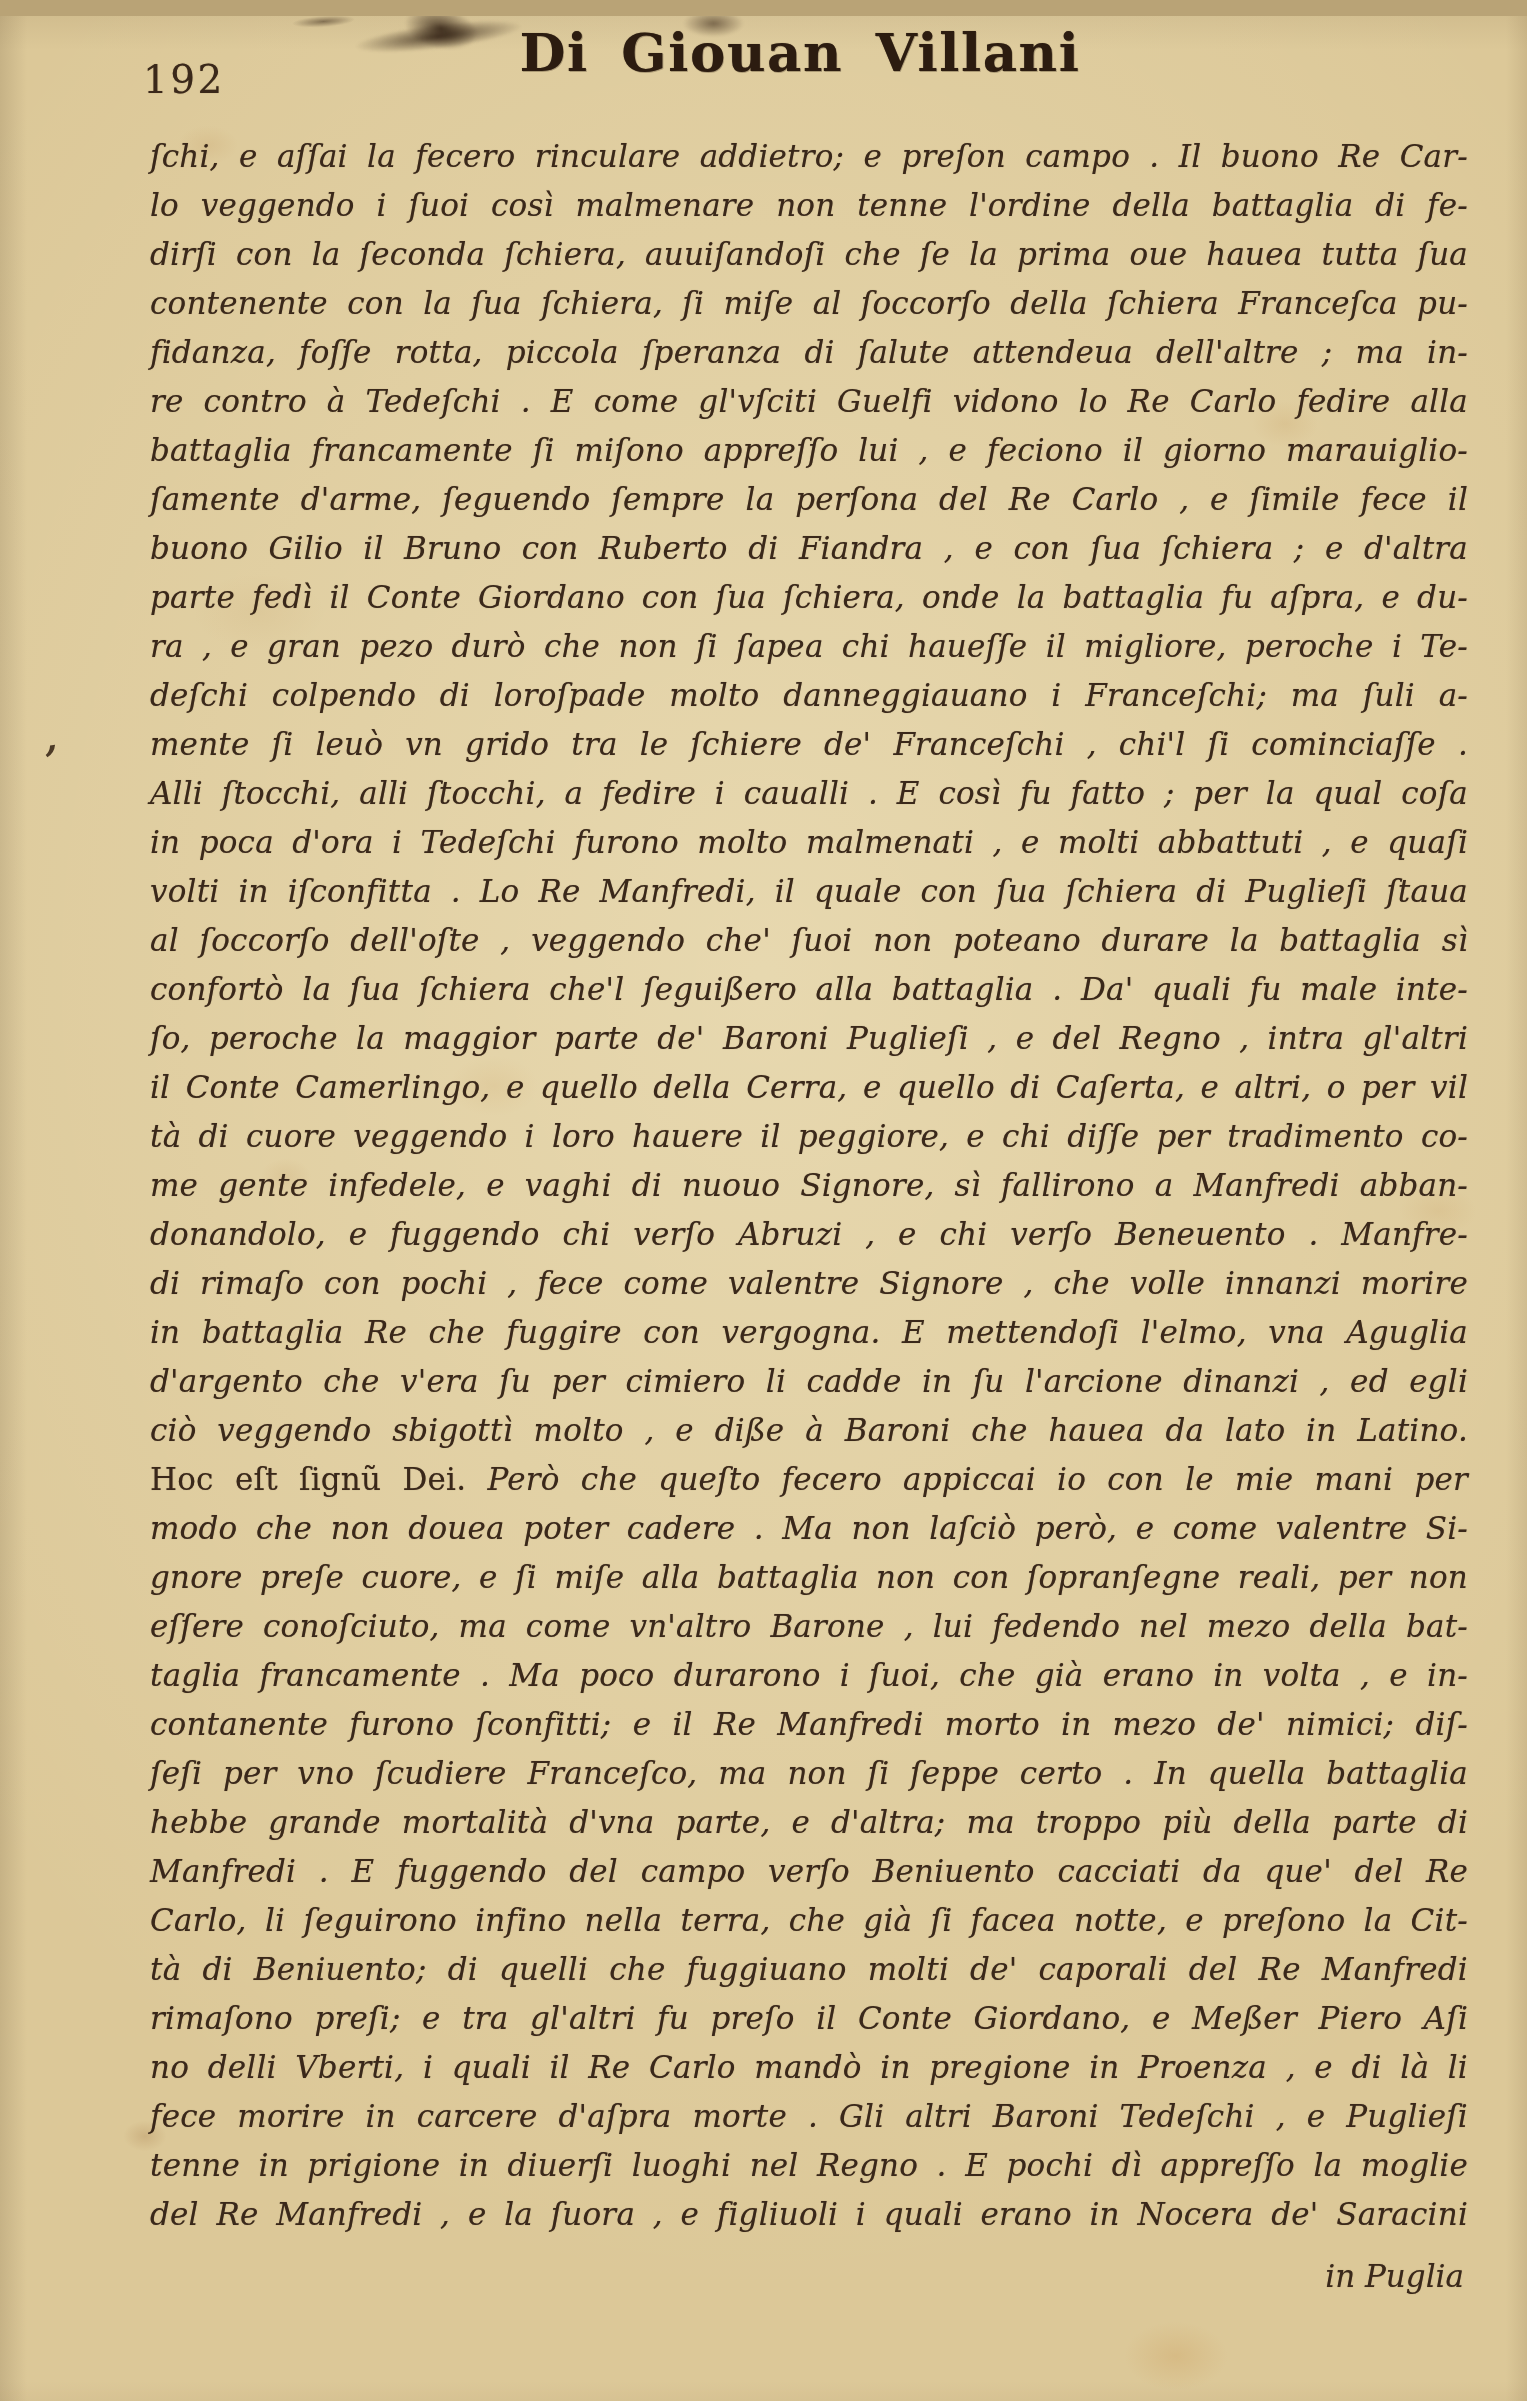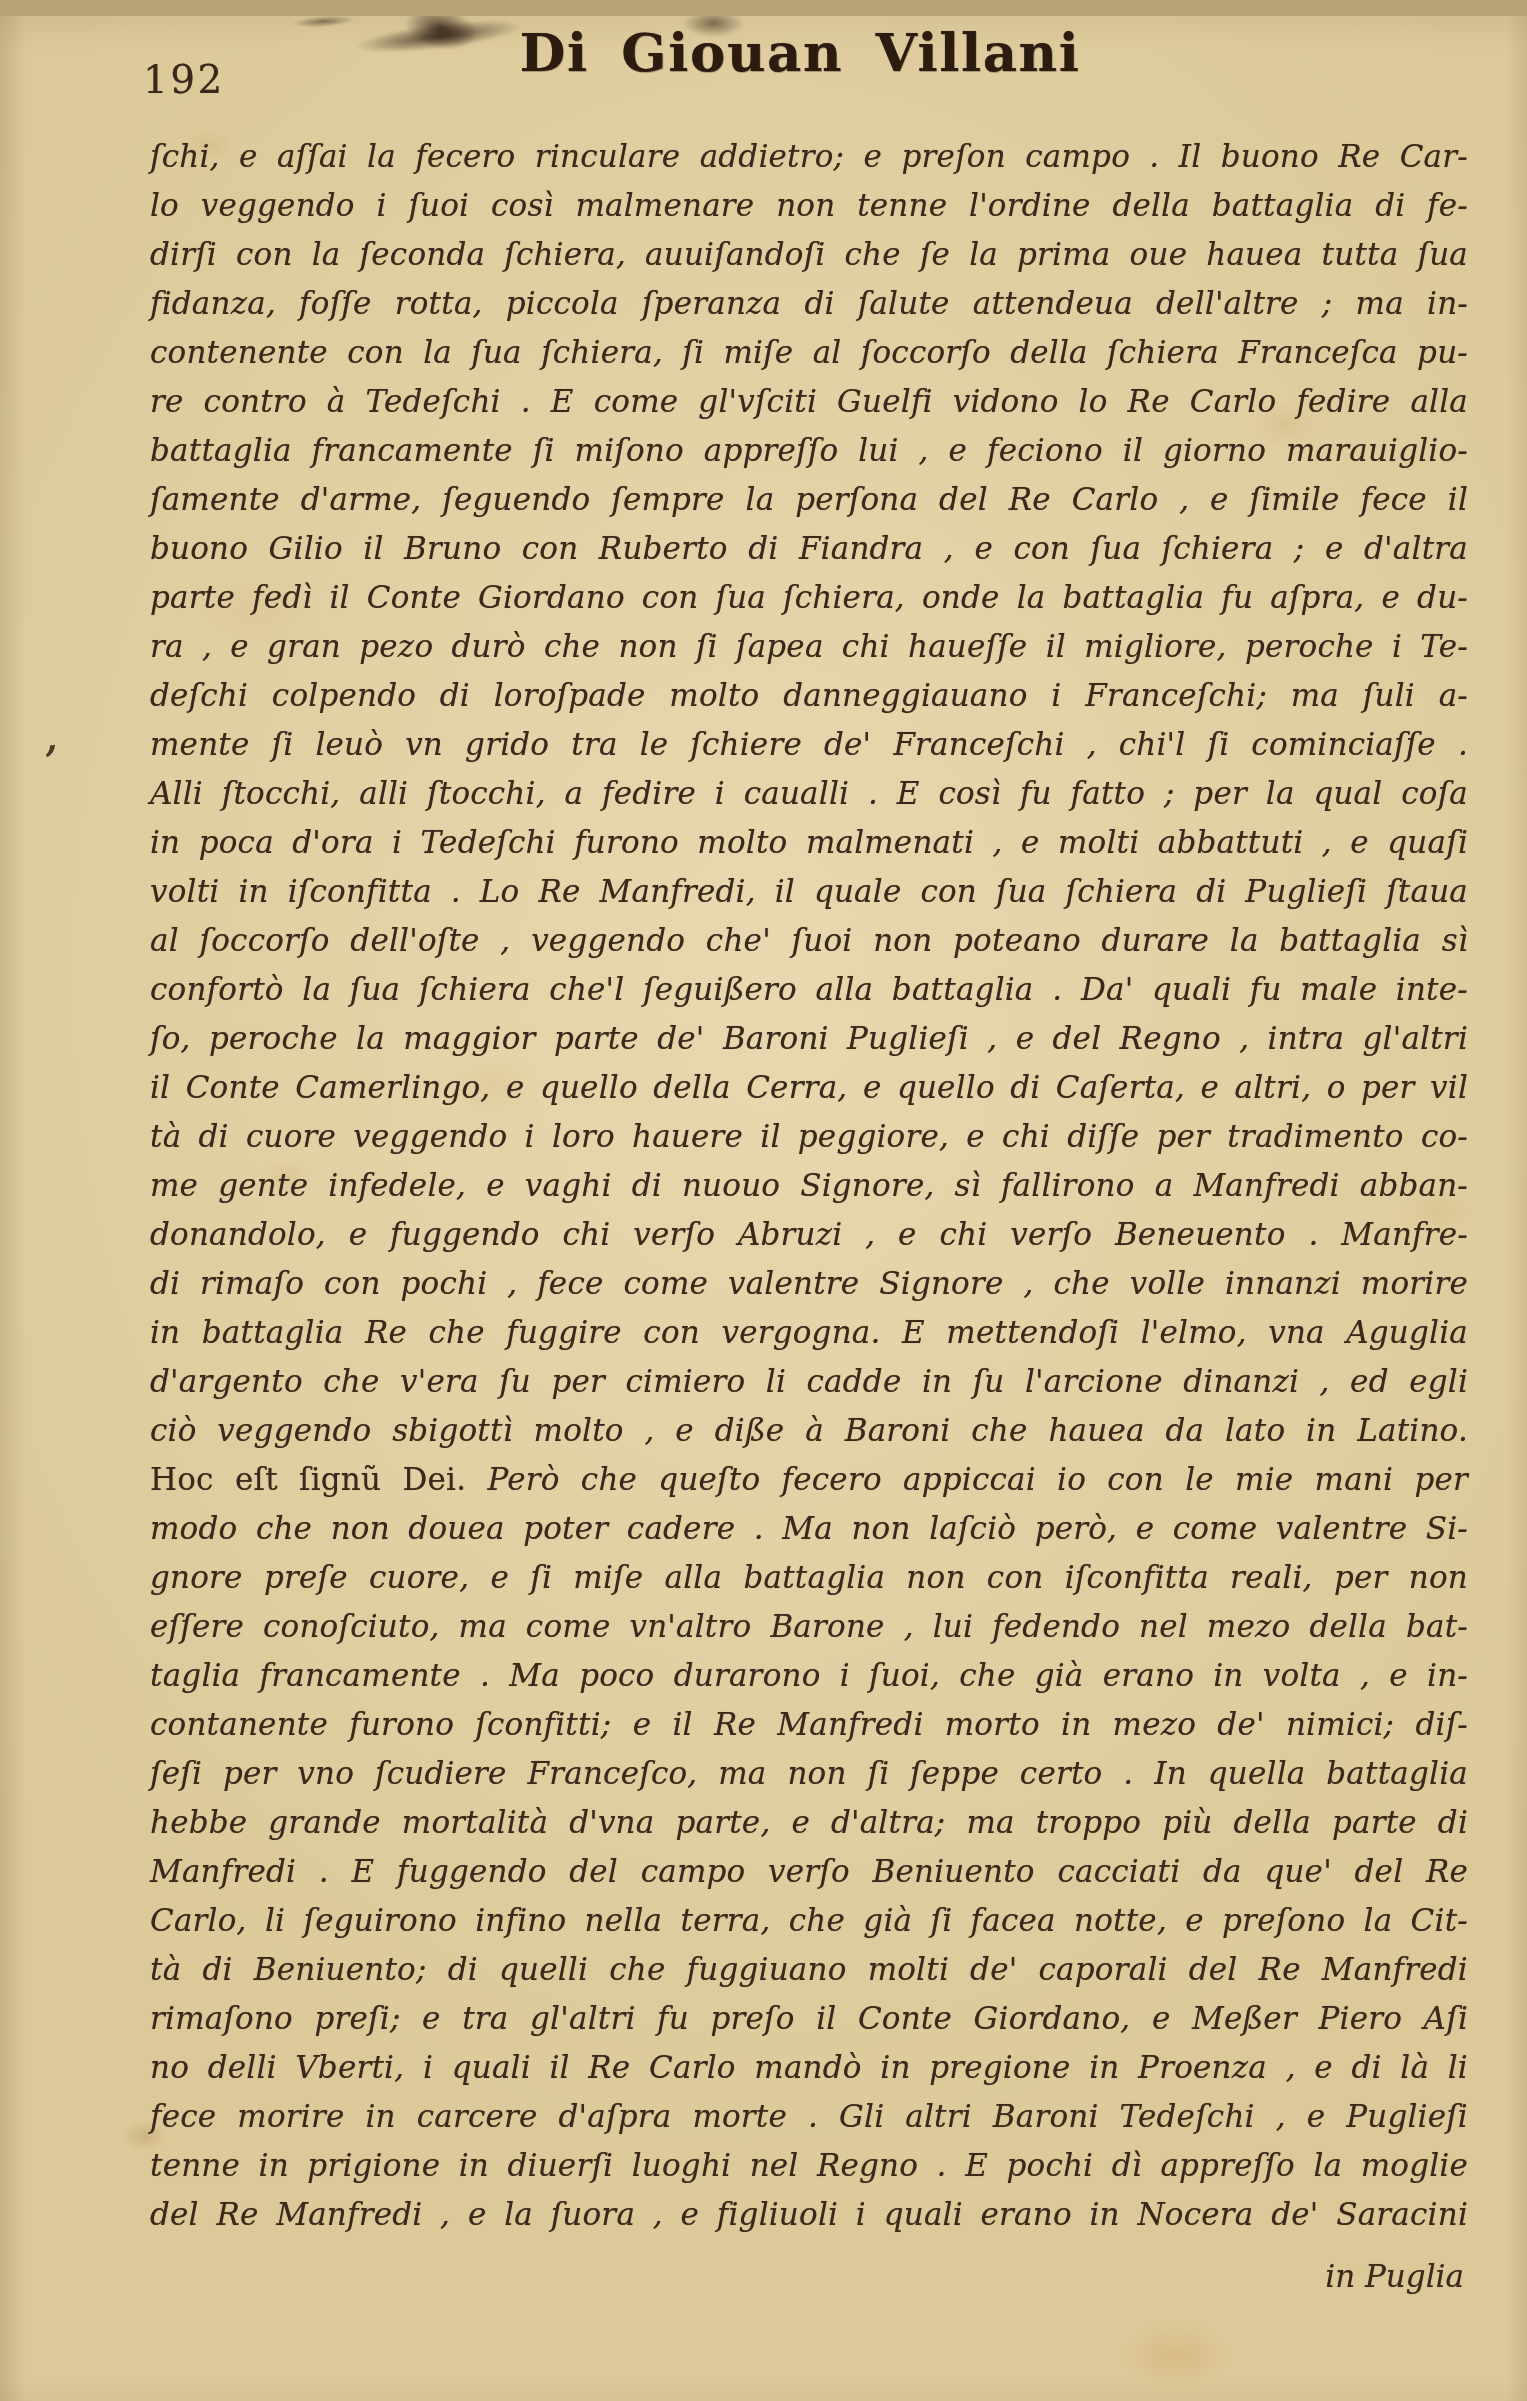--- a/index.html
+++ b/index.html
@@ -100,22 +100,22 @@
     <span class="pagenum">192</span>
     <h1 class="running-title">Di Giouan Villani</h1>
   </header>
 
   <span class="margin-mark">,</span>
 
   <main class="body-text">
       <div class="line">ſchi, e aſſai la fecero rinculare addietro; e preſon campo . Il buono Re Car-</div>
       <div class="line">lo veggendo i ſuoi così malmenare non tenne l'ordine della battaglia di fe-</div>
       <div class="line">dirſi con la ſeconda ſchiera, auuiſandoſi che ſe la prima oue hauea tutta ſua</div>
+      <div class="line">contenente con la ſua ſchiera, ſi miſe al ſoccorſo della ſchiera Franceſca pu-</div>
       <div class="line">fidanza, foſſe rotta, piccola ſperanza di ſalute attendeua dell'altre ; ma in-</div>
-      <div class="line">contenente con la ſua ſchiera, ſi miſe al ſoccorſo della ſchiera Franceſca pu-</div>
       <div class="line">re contro à Tedeſchi . E come gl'vſciti Guelfi vidono lo Re Carlo fedire alla</div>
       <div class="line">battaglia francamente ſi miſono appreſſo lui , e feciono il giorno marauiglio-</div>
       <div class="line">ſamente d'arme, ſeguendo ſempre la perſona del Re Carlo , e ſimile fece il</div>
       <div class="line">buono Gilio il Bruno con Ruberto di Fiandra , e con ſua ſchiera ; e d'altra</div>
       <div class="line">parte fedì il Conte Giordano con ſua ſchiera, onde la battaglia fu aſpra, e du-</div>
       <div class="line">ra , e gran pezo durò che non ſi ſapea chi haueſſe il migliore, peroche i Te-</div>
       <div class="line">deſchi colpendo di loroſpade molto danneggiauano i Franceſchi; ma ſuli a-</div>
       <div class="line">mente ſi leuò vn grido tra le ſchiere de' Franceſchi , chi'l ſi cominciaſſe .</div>
       <div class="line">Alli ſtocchi, alli ſtocchi, a fedire i caualli . E così fu fatto ; per la qual coſa</div>
       <div class="line">in poca d'ora i Tedeſchi furono molto malmenati , e molti abbattuti , e quaſi</div>
@@ -126,21 +126,21 @@
       <div class="line">il Conte Camerlingo, e quello della Cerra, e quello di Caſerta, e altri, o per vil</div>
       <div class="line">tà di cuore veggendo i loro hauere il peggiore, e chi diſſe per tradimento co-</div>
       <div class="line">me gente infedele, e vaghi di nuouo Signore, sì fallirono a Manfredi abban-</div>
       <div class="line">donandolo, e fuggendo chi verſo Abruzi , e chi verſo Beneuento . Manfre-</div>
       <div class="line">di rimaſo con pochi , fece come valentre Signore , che volle innanzi morire</div>
       <div class="line">in battaglia Re che fuggire con vergogna. E mettendoſi l'elmo, vna Aguglia</div>
       <div class="line">d'argento che v'era ſu per cimiero li cadde in ſu l'arcione dinanzi , ed egli</div>
       <div class="line">ciò veggendo sbigottì molto , e diße à Baroni che hauea da lato in Latino.</div>
       <div class="line"><span class="roman">Hoc eſt ſignũ Dei.</span><span class="italic"> Però che queſto fecero appiccai io con le mie mani per</span></div>
       <div class="line">modo che non douea poter cadere . Ma non laſciò però, e come valentre Si-</div>
-      <div class="line">gnore preſe cuore, e ſi miſe alla battaglia non con iſconfitta reali, per non</div>
+      <div class="line">gnore preſe cuore, e ſi miſe alla battaglia non con ſopranſegne reali, per non</div>
       <div class="line">eſſere conoſciuto, ma come vn'altro Barone , lui fedendo nel mezo della bat-</div>
       <div class="line">taglia francamente . Ma poco durarono i ſuoi, che già erano in volta , e in-</div>
       <div class="line">contanente furono ſconfitti; e il Re Manfredi morto in mezo de' nimici; diſ-</div>
       <div class="line">ſeſi per vno ſcudiere Franceſco, ma non ſi ſeppe certo . In quella battaglia</div>
       <div class="line">hebbe grande mortalità d'vna parte, e d'altra; ma troppo più della parte di</div>
       <div class="line">Manfredi . E fuggendo del campo verſo Beniuento cacciati da que' del Re</div>
       <div class="line">Carlo, li ſeguirono infino nella terra, che già ſi facea notte, e preſono la Cit-</div>
       <div class="line">tà di Beniuento; di quelli che fuggiuano molti de' caporali del Re Manfredi</div>
       <div class="line">rimaſono preſi; e tra gl'altri fu preſo il Conte Giordano, e Meßer Piero Aſi</div>
       <div class="line">no delli Vberti, i quali il Re Carlo mandò in pregione in Proenza , e di là li</div>

